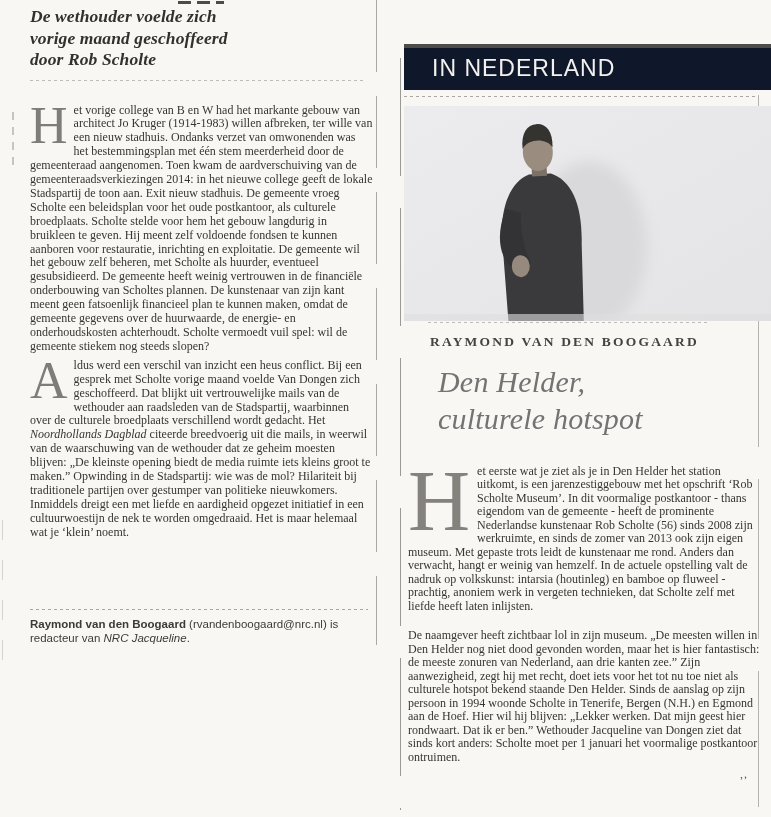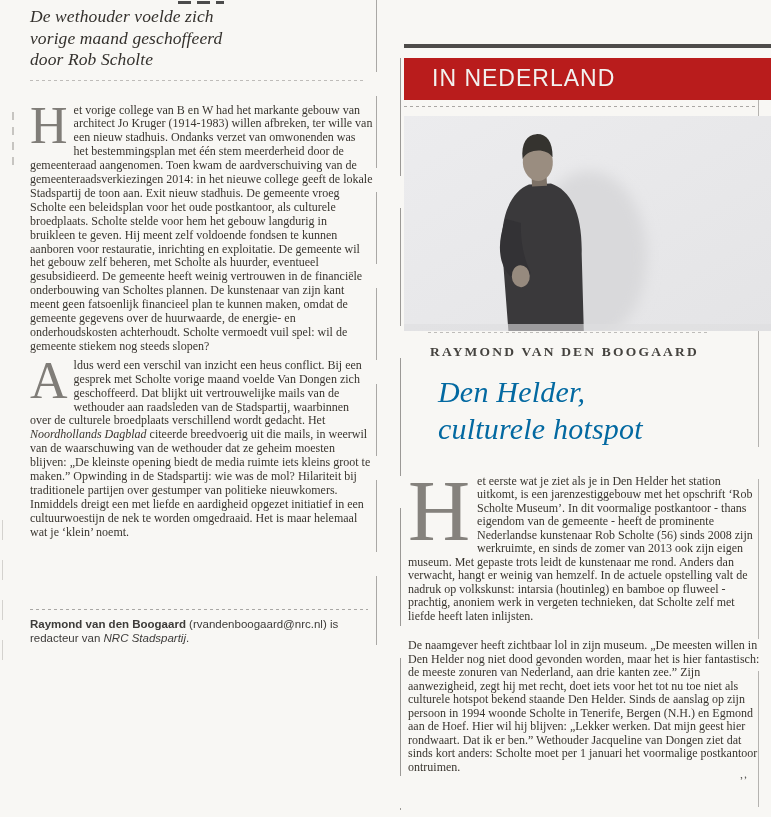--- a/index.html
+++ b/index.html
@@ -23,21 +23,21 @@
   .edge-mark-b{position:absolute;left:2px;top:520px;width:1px;height:150px;
     background:repeating-linear-gradient(180deg,#d4d2ce 0 20px,transparent 20px 40px);}
   .corner-quotes{position:absolute;left:740px;top:774px;font-size:11px;color:#4a4846;
     transform:rotate(-8deg);letter-spacing:1px;}
   .dotted-rule{height:1px;
     background:repeating-linear-gradient(90deg,#8f8d8a 0 3px,transparent 3px 6px);
     opacity:.75;}
   
   .col-left{position:absolute;left:30px;top:6px;width:343px;}
   .l-headline{
-    margin:0;font-size:17.5px;line-height:21.5px;font-style:italic;font-weight:normal;
+    margin:0;font-size:17.5px;line-height:21.5px;font-style:italic;font-weight:bold;
     color:#34312d;white-space:pre-line;letter-spacing:.1px;
   }
   .col-left .dotted-rule.under-headline{margin-top:9px;width:336px;opacity:.55;}
   .body-text{margin:0;font-size:12px;line-height:13.9px;color:#39352f;text-align:left;}
   .col-left .p1{margin-top:23px;}
   .col-left .p2{margin-top:5px;}
   .dropcap{
     float:left;font-size:52px;line-height:40px;height:41px;
     color:#807d78;margin:2px 6px 0 0;font-weight:normal;
   }
@@ -45,38 +45,38 @@
   .l-footer{
     margin:7px 0 0 0;font-family:"Liberation Sans",sans-serif;
     font-size:11.5px;line-height:14.5px;color:#3d3b39;
   }
   .l-footer strong{font-weight:bold;}
   .l-footer em{font-style:italic;}
   
   .col-right{position:absolute;left:404px;top:44px;width:367px;}
   .r-top-rule{height:3.5px;background:#4e4c4a;width:367px;}
   .section-bar{
-    margin-top:10px;height:42px;background:#b91c1c;
+    margin-top:0;height:42px;background:#0f172a;
     display:flex;align-items:center;
   }
   .section-label{
     font-family:"Liberation Sans",sans-serif;font-size:23px;color:#f2f1ef;
     letter-spacing:1px;padding-left:28px;font-weight:normal;
   }
   .col-right .dotted-rule.under-bar{margin-top:6px;width:352px;}
   .photo{margin-top:9px;width:367px;height:215px;background:#e9e9ea;overflow:hidden;}
   .photo svg{display:block;}
   .col-right .dotted-rule.under-photo{margin-top:1px;width:282px;margin-left:24px;opacity:.55;}
   .byline{
     margin:11px 0 0 26px;font-size:13.5px;font-weight:bold;color:#45433f;
     letter-spacing:2.2px;
   }
   .r-headline{
     margin:13px 0 0 34px;font-size:30px;line-height:37px;font-style:italic;
-    font-weight:normal;color:#0369a1;white-space:pre-line;letter-spacing:.2px;
+    font-weight:normal;color:#737373;white-space:pre-line;letter-spacing:.2px;
   }
   .col-right .body-text{padding-left:4px;line-height:13.5px;width:352px;}
   .col-right .p1{margin-top:28px;}
   .col-right .p2{margin-top:16px;}
   .dropcap.big{
     font-size:86px;line-height:64px;height:66px;color:#85827d;margin:4px 7px 0 0;
   }
 </style>
 </head>
 <body>
@@ -95,21 +95,21 @@
     <h1 class="l-headline">De wethouder voelde zich
 vorige maand geschoffeerd
 door Rob Scholte</h1>
     <div class="dotted-rule under-headline"></div>
 
     <p class="body-text p1"><span class="dropcap">H</span><span><span>et vorige college van B en W had het markante gebouw van architect Jo Kruger (1914-1983) willen afbreken, ter wille van een nieuw stadhuis. Ondanks verzet van omwonenden was het bestemmingsplan met één stem meerderheid door de gemeenteraad aangenomen. Toen kwam de aardverschuiving van de gemeenteraadsverkiezingen 2014: in het nieuwe college geeft de lokale Stadspartij de toon aan. Exit nieuw stadhuis. De gemeente vroeg Scholte een beleidsplan voor het oude postkantoor, als culturele broedplaats. Scholte stelde voor hem het gebouw langdurig in bruikleen te geven. Hij meent zelf voldoende fondsen te kunnen aanboren voor restauratie, inrichting en exploitatie. De gemeente wil het gebouw zelf beheren, met Scholte als huurder, eventueel gesubsidieerd. De gemeente heeft weinig vertrouwen in de financiële onderbouwing van Scholtes plannen. De kunstenaar van zijn kant meent geen fatsoenlijk financieel plan te kunnen maken, omdat de gemeente gegevens over de huurwaarde, de energie- en onderhoudskosten achterhoudt. Scholte vermoedt vuil spel: wil de gemeente stiekem nog steeds slopen?</span></span></p>
 
     <p class="body-text p2"><span class="dropcap">A</span><span><span>ldus werd een verschil van inzicht een heus conflict. Bij een gesprek met Scholte vorige maand voelde Van Dongen zich geschoffeerd. Dat blijkt uit vertrouwelijke mails van de wethouder aan raadsleden van de Stadspartij, waarbinnen over de culturele broedplaats verschillend wordt gedacht. Het </span><em>Noordhollands Dagblad</em><span> citeerde breedvoerig uit die mails, in weerwil van de waarschuwing van de wethouder dat ze geheim moesten blijven: „De kleinste opening biedt de media ruimte iets kleins groot te maken.” Opwinding in de Stadspartij: wie was de mol? Hilariteit bij traditionele partijen over gestumper van politieke nieuwkomers. Inmiddels dreigt een met liefde en aardigheid opgezet initiatief in een cultuurwoestijn de nek te worden omgedraaid. Het is maar helemaal wat je ‘klein’ noemt.</span></span></p>
 
     <div class="dotted-rule above-footer"></div>
-    <p class="l-footer"><strong>Raymond van den Boogaard</strong><span> (rvandenboogaard@nrc.nl) is redacteur van </span><em>NRC Stadspartij</em><span>.</span></p>
+    <p class="l-footer"><strong>Raymond van den Boogaard</strong><span> (rvandenboogaard@nrc.nl) is redacteur van </span><em>NRC Jacqueline</em><span>.</span></p>
   </div>
 
   <div class="col-right">
     <div class="r-top-rule"></div>
 
     <div class="section-bar">
       <span class="section-label">IN NEDERLAND</span>
     </div>
     <div class="dotted-rule under-bar"></div>
 

